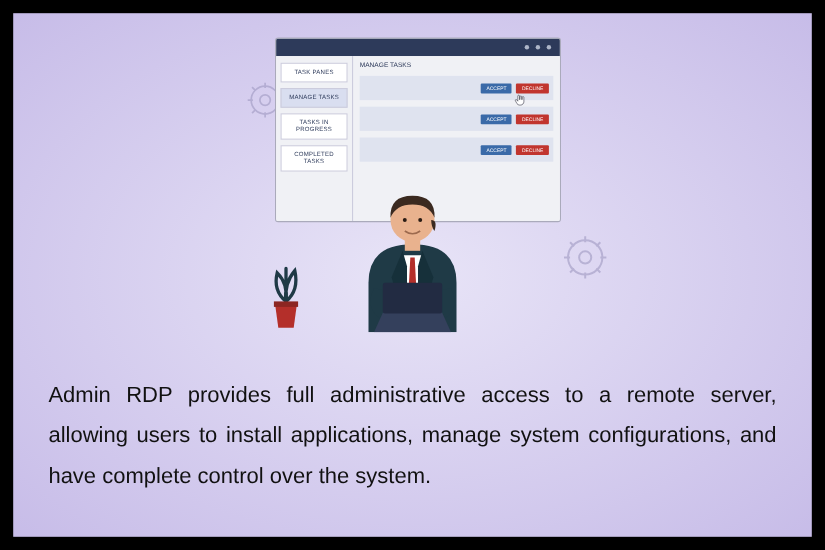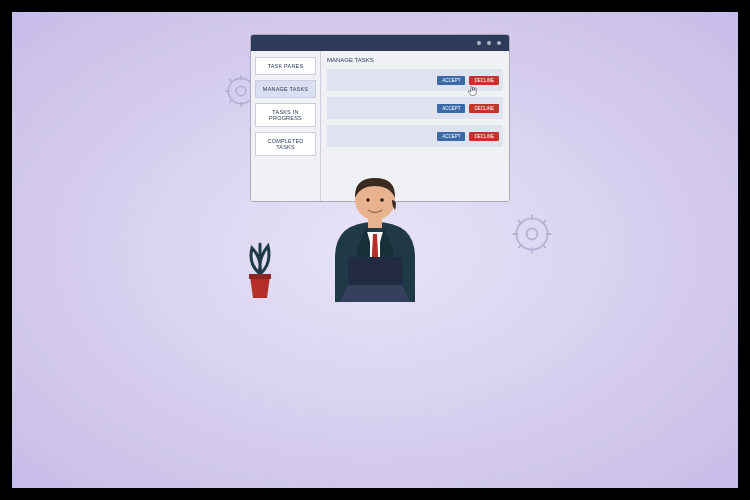--- a/index.html
+++ b/index.html
@@ -224,13 +224,14 @@
       <rect x="68" y="95" width="54" height="28" rx="2" fill="#222b42"></rect>
     </svg>
 
     <svg class="plant" viewBox="0 0 40 60">
       <path d="M20 34 Q8 24 12 8 Q22 18 20 34 M20 34 Q32 24 28 6 Q18 18 20 34 M20 34 Q20 14 20 4" stroke="#1f3a46" stroke-width="3" fill="none" stroke-linecap="round"></path>
       <path d="M10 36 h20 l-3 22 h-14 z" fill="#b42f2a"></path>
       <rect x="9" y="34" width="22" height="5" fill="#8c2622"></rect>
     </svg>
   </div>
 
+  <p class="caption">Admin RDP provides full administrative access to a remote server, allowing users to install applications, manage system configurations, and have complete control over the system.</p>
 </div>
 
 </body></html>

